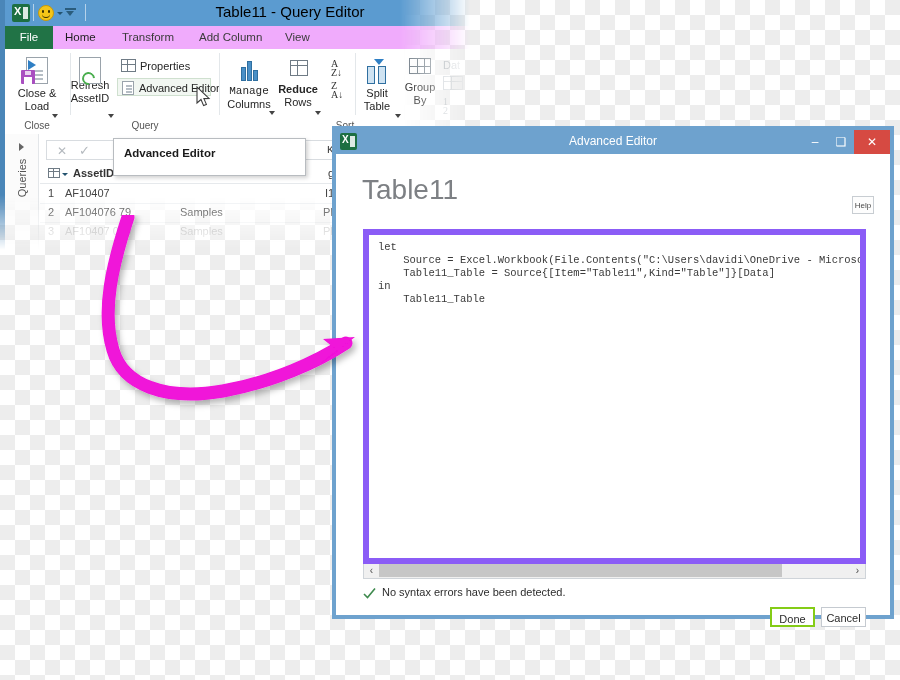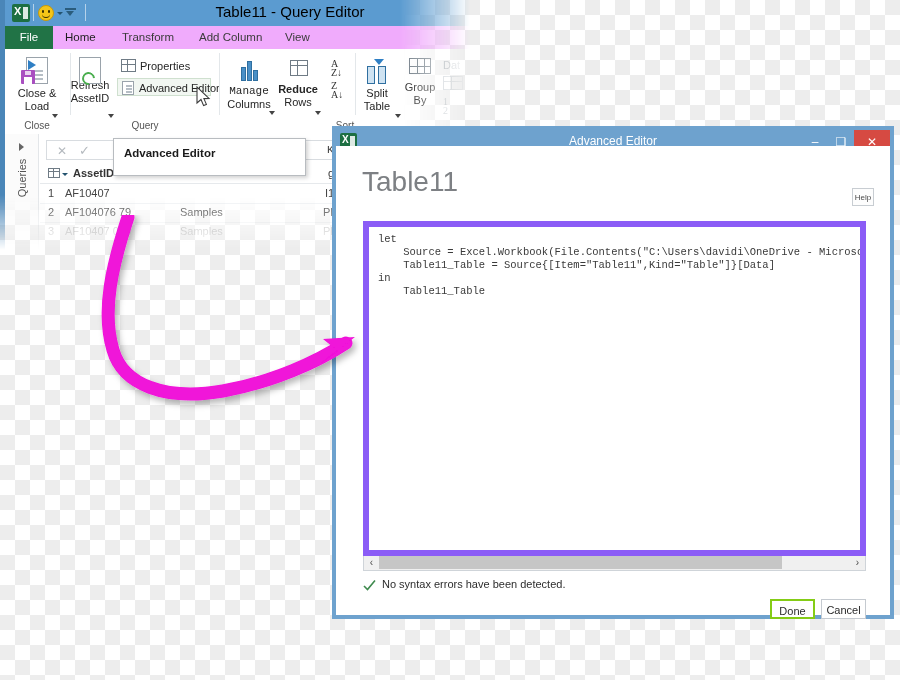--- a/index.html
+++ b/index.html
@@ -490,21 +490,21 @@
   }
   .wctl.min { right: 62px; }
   .wctl.max { right: 36px; }
   .wctl.close {
     right: 0; width: 36px;
     background: #d64a42;
   }
 
   #adv-body {
     position: absolute;
-    left: 0; top: 16px;
+    left: 0; top: 24px;
     width: 554px; height: 461px;
     background: #ffffff;
   }
   #adv-query-title {
     position: absolute;
     left: 26px; top: 20px;
     font-size: 28px;
     color: #7d8084;
     font-weight: 300;
   }

